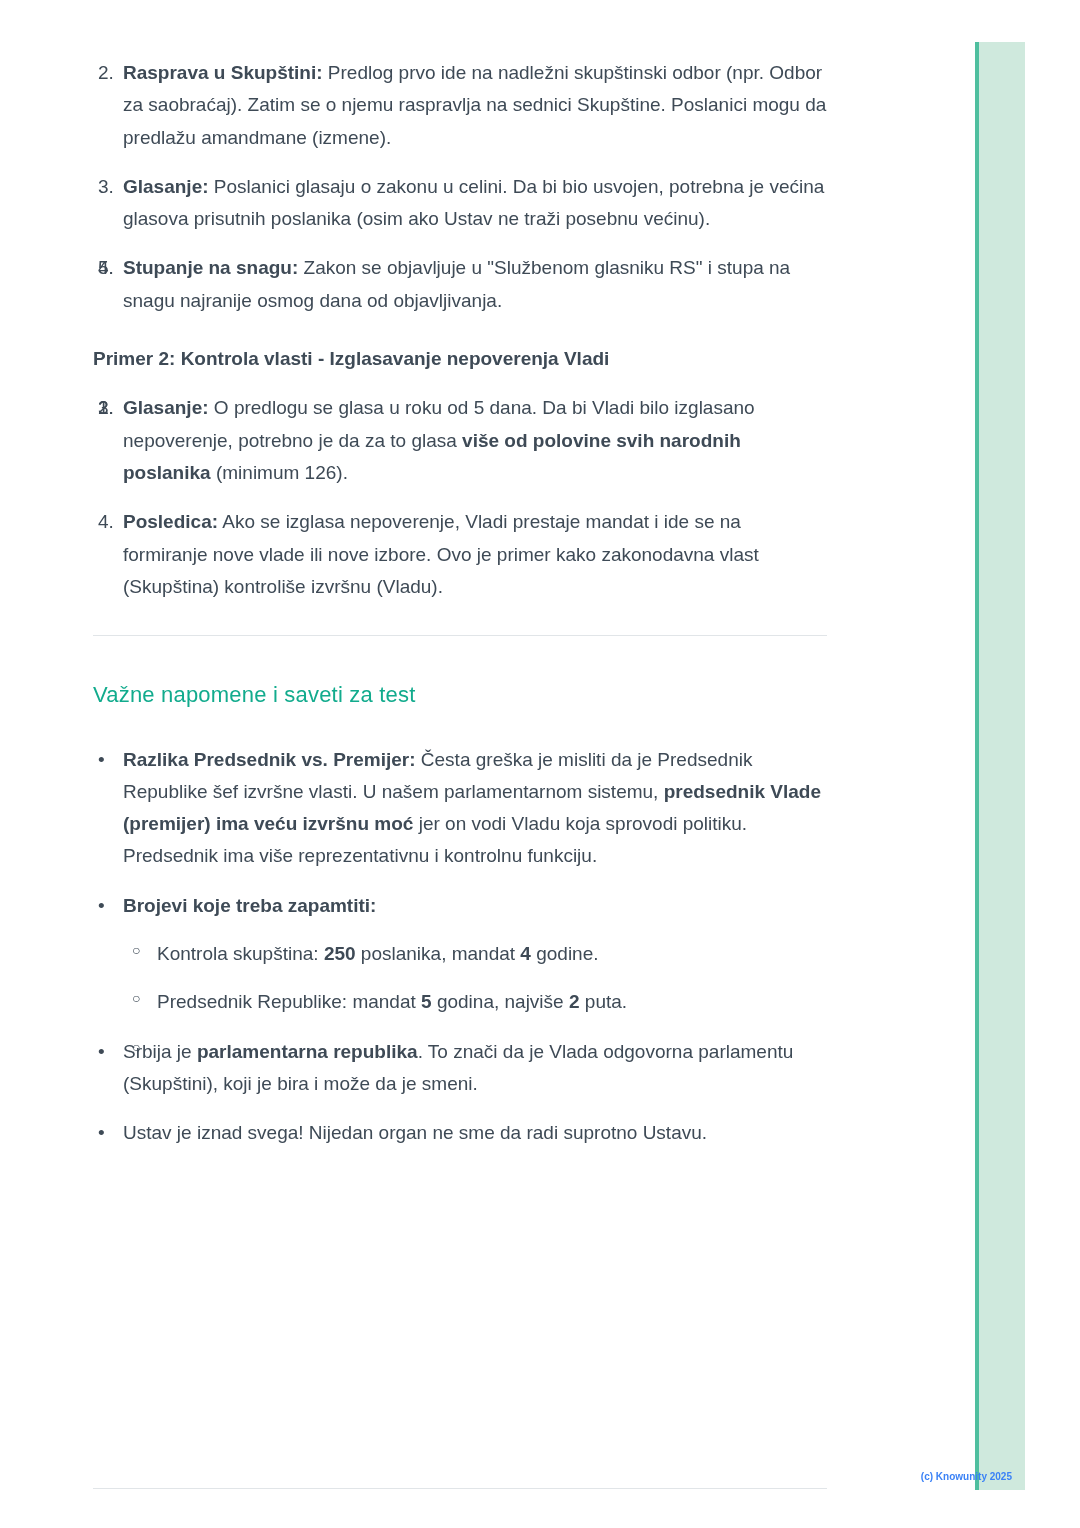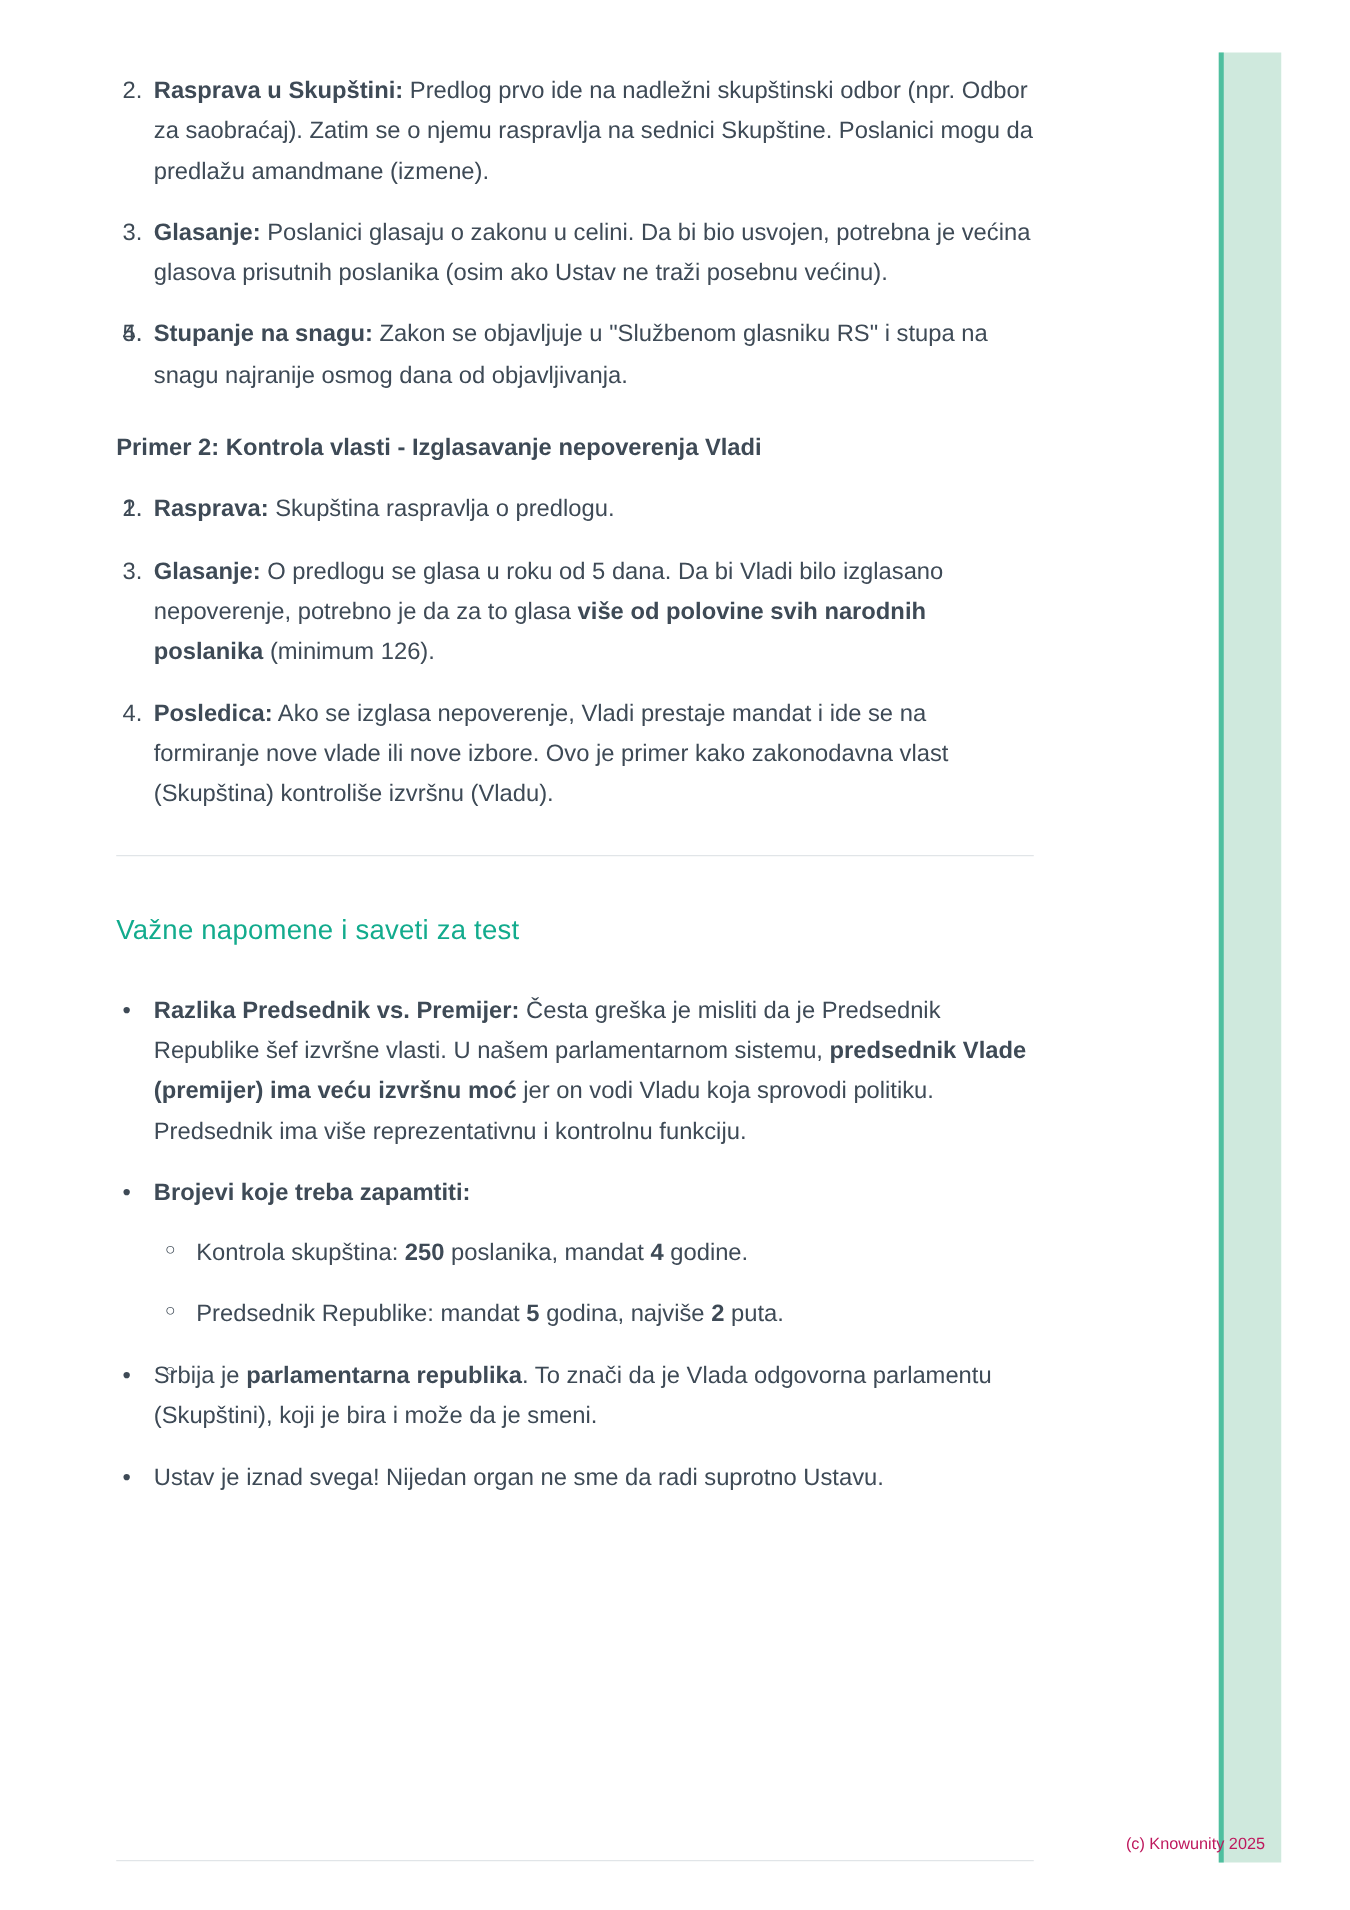--- a/index.html
+++ b/index.html
@@ -51,41 +51,42 @@
     left: 93px;
     width: 734px;
     bottom: 39px;
     height: 1px;
     background: #e1e5e8;
   }
   .watermark {
     position: absolute;
     right: 68px;
     bottom: 46px;
-    font-size: 13px;
-    color: #be185d;
+    font-size: 10px;
+    color: #3b82f6;
     z-index: 2;
+    font-weight: bold;
   }
 </style>
 </head>
 <body style="--accent: #12ab8d; --text: #3e4a56; --stripe: #cfe9dd; --stripe-line: #4fbf9f;">
 
 <div class="page">
   <div class="stripe"></div>
   <div class="content" id="doc-blocks">
       <div class="list ol">
         <div class="li"><span class="marker num">2.</span><span class="li-text"><span class="b">Rasprava u Skupštini:</span><span> Predlog prvo ide na nadležni skupštinski odbor (npr. Odbor za saobraćaj). Zatim se o njemu raspravlja na sednici Skupštine. Poslanici mogu da predlažu amandmane (izmene).</span></span></div>
         <div class="li"><span class="marker num">3.</span><span class="li-text"><span class="b">Glasanje:</span><span> Poslanici glasaju o zakonu u celini. Da bi bio usvojen, potrebna je većina glasova prisutnih poslanika (osim ako Ustav ne traži posebnu većinu).</span></span></div>
         <div class="li"><span class="marker num">4.</span></div>
         <div class="li"><span class="marker num">5.</span><span class="li-text"><span class="b">Stupanje na snagu:</span><span> Zakon se objavljuje u "Službenom glasniku RS" i stupa na snagu najranije osmog dana od objavljivanja.</span></span></div>
       </div>
       <p class="bold-para"><span class="b">Primer 2: Kontrola vlasti - Izglasavanje nepoverenja Vladi</span></p>
       <div class="list ol">
         <div class="li"><span class="marker num">1.</span></div>
-        <div class="li"><span class="marker num">2.</span><span class="li-text"><span class="b">Rasprava:</span><span> Skupština raspravlja o predlogu.</span></span></div>
+        <div class="li"><span class="marker num">2.</span></div>
         <div class="li"><span class="marker num">3.</span><span class="li-text"><span class="b">Glasanje:</span><span> O predlogu se glasa u roku od 5 dana. Da bi Vladi bilo izglasano nepoverenje, potrebno je da za to glasa </span><span class="b">više od polovine svih narodnih poslanika</span><span> (minimum 126).</span></span></div>
         <div class="li"><span class="marker num">4.</span><span class="li-text"><span class="b">Posledica:</span><span> Ako se izglasa nepoverenje, Vladi prestaje mandat i ide se na formiranje nove vlade ili nove izbore. Ovo je primer kako zakonodavna vlast (Skupština) kontroliše izvršnu (Vladu).</span></span></div>
       </div>
       <div class="divider"></div>
       <h2 class="section-heading">Važne napomene i saveti za test</h2>
       <div class="list ul">
         <div class="li"><span class="marker dot">•</span><span class="li-text"><span class="b">Razlika Predsednik vs. Premijer:</span><span> Česta greška je misliti da je Predsednik Republike šef izvršne vlasti. U našem parlamentarnom sistemu, </span><span class="b">predsednik Vlade (premijer) ima veću izvršnu moć</span><span> jer on vodi Vladu koja sprovodi politiku. Predsednik ima više reprezentativnu i kontrolnu funkciju.</span></span></div>
         <div class="li"><span class="marker dot">•</span><span class="li-text"><span class="b">Brojevi koje treba zapamtiti:</span></span><div class="sublist">
             <div class="li"><span class="marker circle">○</span><span class="li-text"><span>Kontrola skupština: </span><span class="b">250</span><span> poslanika, mandat </span><span class="b">4</span><span> godine.</span></span></div>
             <div class="li"><span class="marker circle">○</span><span class="li-text"><span>Predsednik Republike: mandat </span><span class="b">5</span><span> godina, najviše </span><span class="b">2</span><span> puta.</span></span></div>

